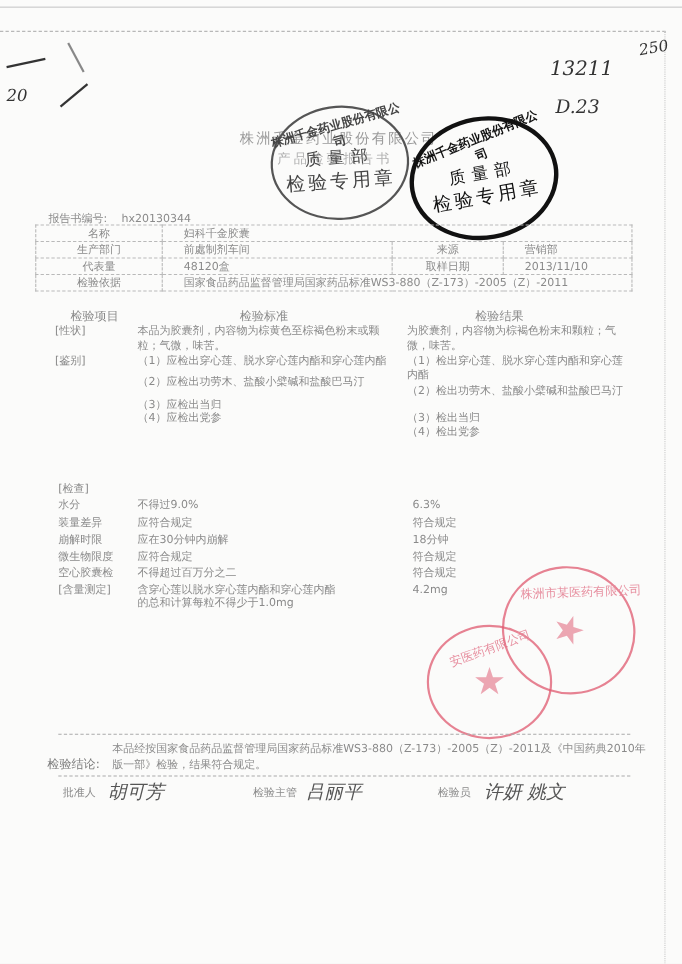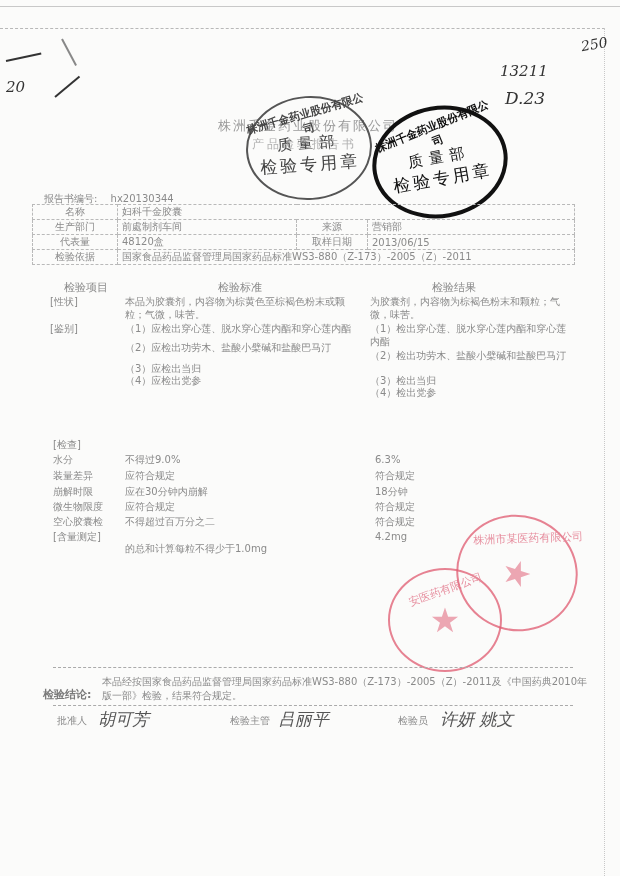--- a/index.html
+++ b/index.html
@@ -29,51 +29,51 @@
   .stamp-l1 { font-size:15px; margin-top:14px; letter-spacing:6px; }
   .stamp-l2 { font-size:17px; letter-spacing:3px; }
   .stamp-red { border:2px solid #e05a70; color:#e06a80; opacity:0.75; }
   .stamp-red .star { font-size:34px; color:#e78a9a; }
   .stamp-red .arc { position:absolute; top:12px; font-size:11px; transform: rotate(-20deg); }
 
   .report-no { position:absolute; left:44px; top:192px; font-size:10px; color:#8a8a8a; }
   .report-no span { margin-right:10px; }
 
   table.info { position:absolute; left:32px; top:204px; width:543px; border-collapse:collapse; font-size:10px; color:#8a8a8a; }
-  table.info td { border:1px dashed #b9b9b9; height:13.4px; padding:0 4px; white-space:nowrap; }
+  table.info td { border:1px dashed #b9b9b9; height:13.4px; padding:0 19px; white-space:nowrap; }
   table.info td.lbl { text-align:center; width:76px; }
   table.info td.val { width:170px; }
   table.info td.lbl2 { text-align:center; width:62px; }
 
   .sec { position:absolute; font-size:10px; color:#8a8a8a; line-height:13px; }
   .hdr { position:absolute; font-size:11px; color:#8a8a8a; }
   .hr { position:absolute; border-top:1px dashed #aaa; }
 
-  .conclusion-label { position:absolute; left:43px; top:687px; font-size:11px; font-weight:bold; color:#7a7a7a; }
+  .conclusion-label { position:absolute; left:43px; top:687px; font-size:11px; font-weight:normal; color:#7a7a7a; }
   .conclusion-text { position:absolute; left:102px; top:675px; width:490px; font-size:10px; line-height:14px; color:#8a8a8a; }
 
   .sig-label { position:absolute; font-size:10px; color:#8a8a8a; }
   .sig { position:absolute; font-family:"DejaVu Serif", serif; font-style:italic; color:#555; font-size:17px; }
 </style>
 </head>
 <body>
 
 <div class="page">
 
   <div class="scan-top"></div>
   <div class="scan-top2"></div>
   <div class="scan-right"></div>
 
   <div class="staple" style="left:6px;top:60px;width:36px;transform:rotate(-12deg);"></div>
   <div class="staple" style="left:62px;top:38px;width:30px;transform:rotate(62deg);background:#888;"></div>
   <div class="staple" style="left:55px;top:96px;width:32px;transform:rotate(-40deg);"></div>
 
   <div class="hw" style="left:6px;top:78px;font-size:15px;">20</div>
   <div class="hw" style="left:581px;top:36px;font-size:14px;transform:rotate(-10deg);">250</div>
-  <div class="hw" style="left:500px;top:62px;font-size:15px;">13211</div>
+  <div class="hw" style="left:500px;top:52px;font-size:18px;">13211</div>
   <div class="hw" style="left:505px;top:88px;font-size:17px;">D.23</div>
 
   <div class="company-header">
     <span>株洲千金药业股份有限公司</span>
   </div>
   <div style="position:absolute;left:252px;top:136px;font-size:12px;color:#b0b0b0;letter-spacing:3px;">产品检验报告书</div>
 
   <div class="stamp stamp-qa" style="left:246px;top:96px;width:122px;height:100px;transform:rotate(-4deg);">
     <div class="stamp-arc">株洲千金药业股份有限公司</div>
     <div class="stamp-l1">质量部</div>
@@ -100,21 +100,21 @@
     <tr>
       <td class="lbl">生产部门</td>
       <td class="val">前處制剂车间</td>
       <td class="lbl2">来源</td>
       <td>营销部</td>
     </tr>
     <tr>
       <td class="lbl">代表量</td>
       <td class="val">48120盒</td>
       <td class="lbl2">取样日期</td>
-      <td>2013/06/15</td>
+      <td>2013/11/10</td>
     </tr>
     <tr>
       <td class="lbl">检验依据</td>
       <td colspan="3">国家食品药品监督管理局国家药品标准WS3-880（Z-173）-2005（Z）-2011</td>
     </tr>
   </tbody>
     </table>
 
   <div class="hdr" style="left:64px;top:280px;">检验项目</div>
   <div class="hdr" style="left:218px;top:280px;">检验标准</div>
@@ -150,20 +150,21 @@
 
   <div class="sec" style="left:53px;top:500px;">微生物限度</div>
   <div class="sec" style="left:125px;top:500px;">应符合规定</div>
   <div class="sec" style="left:375px;top:500px;">符合规定</div>
 
   <div class="sec" style="left:53px;top:515px;">空心胶囊检</div>
   <div class="sec" style="left:125px;top:515px;">不得超过百万分之二</div>
   <div class="sec" style="left:375px;top:515px;">符合规定</div>
 
   <div class="sec" style="left:53px;top:530px;">[含量测定]</div>
+  <div class="sec" style="left:125px;top:530px;">含穿心莲以脱水穿心莲内酯和穿心莲内酯</div>
   <div class="sec" style="left:125px;top:542px;text-align:right;">的总和计算每粒不得少于1.0mg</div>
   <div class="sec" style="left:375px;top:530px;">4.2mg</div>
 
   <div class="stamp stamp-red" style="left:456px;top:515px;width:118px;height:112px;transform:rotate(18deg);">
     <div class="arc">株洲市某医药有限公司</div>
     <div class="star">★</div>
   </div>
   <div class="stamp stamp-red" style="left:388px;top:568px;width:110px;height:100px;">
     <div class="arc">安医药有限公司</div>
     <div class="star">★</div>

